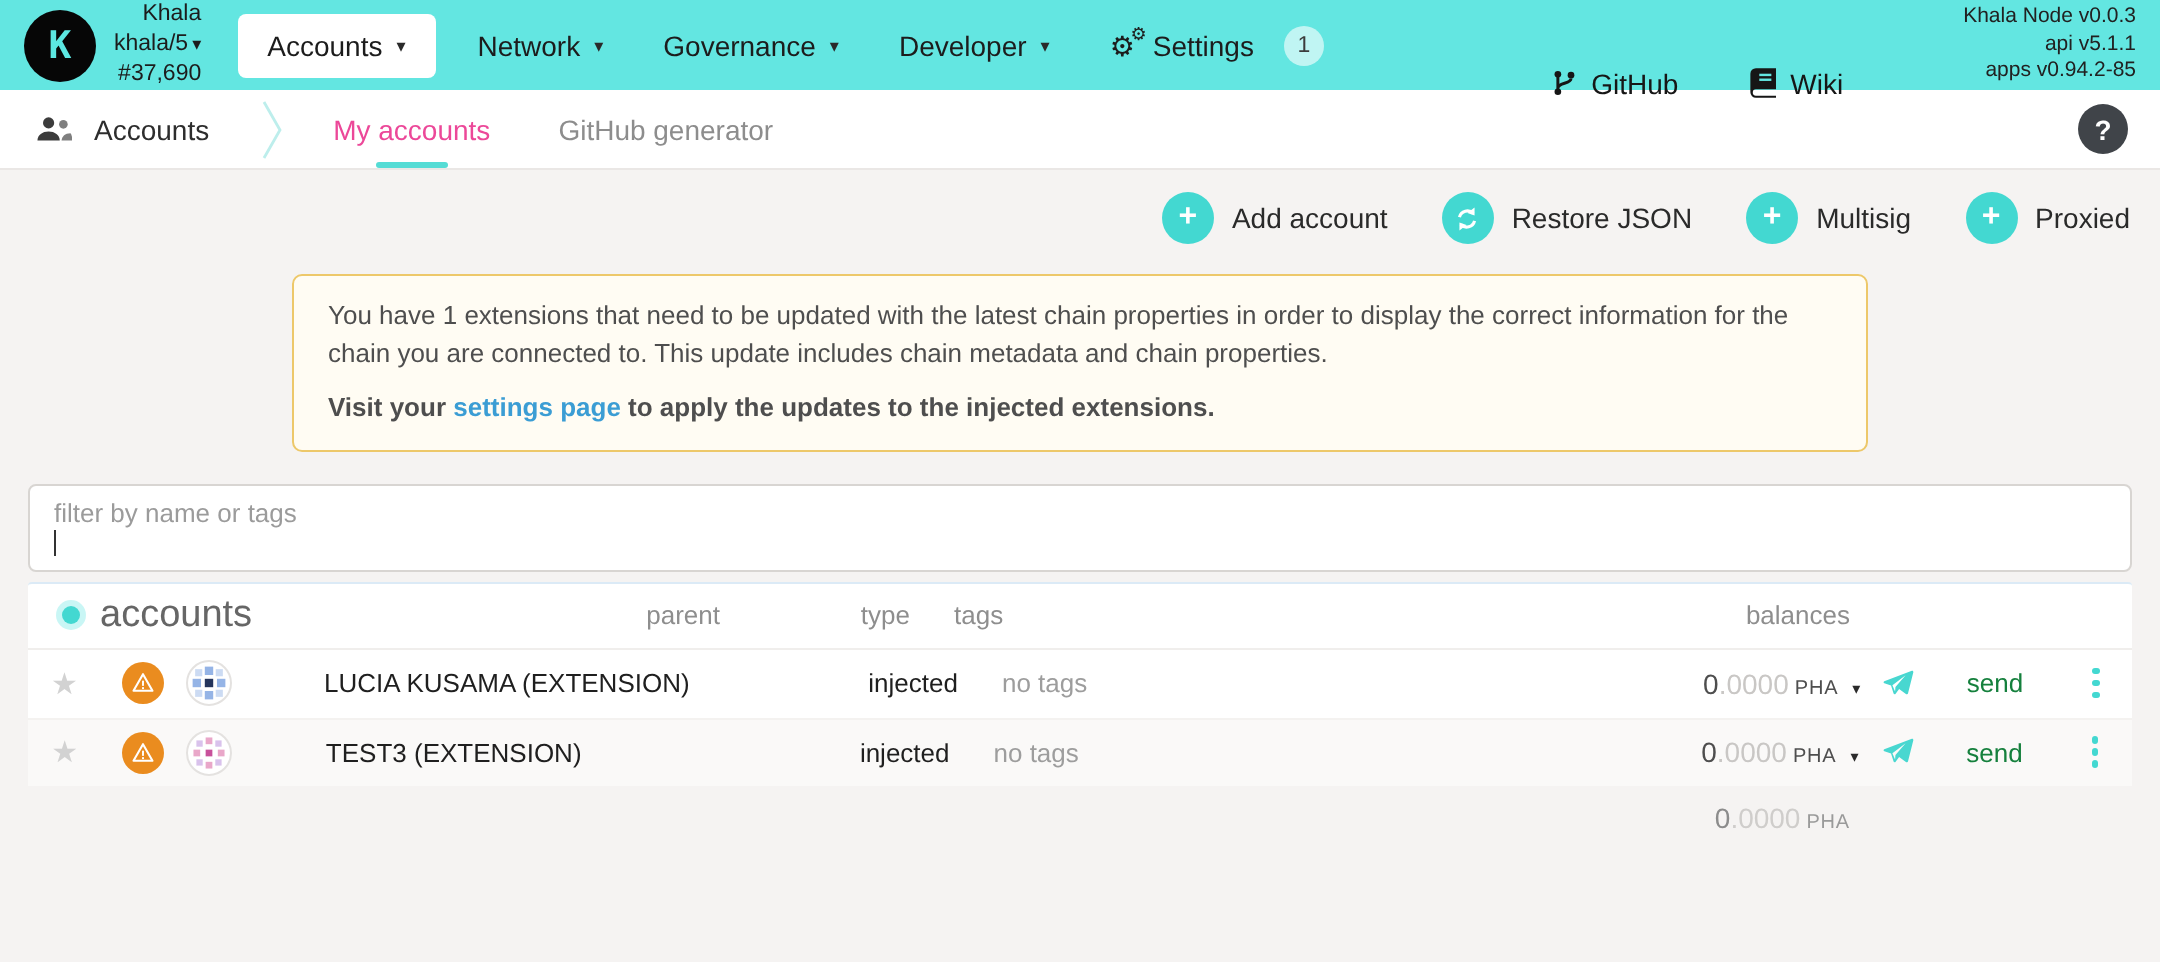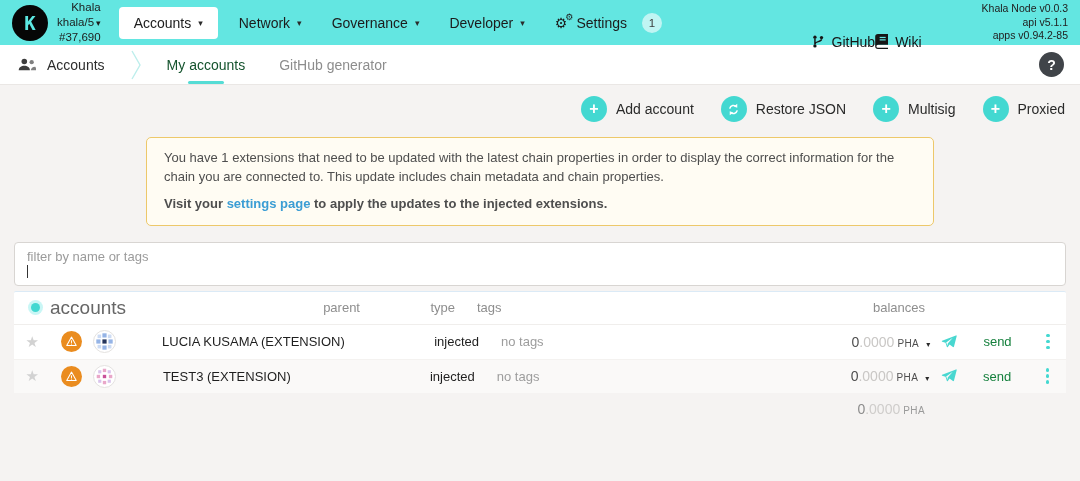--- a/index.html
+++ b/index.html
@@ -16,34 +16,34 @@
   .chaininfo .caret { font-size:9px; margin-left:2px; }
   .mainnav { display:flex; align-items:center; margin-left:12px; height:100%; }
   .nav-item { display:flex; align-items:center; gap:7px; font-size:14px; color:#1c1c1c;
               padding:8px 15px; cursor:pointer; white-space:nowrap; }
   .nav-item .caret { font-size:9px; color:#2a2a2a; }
   .nav-item.active { background:#ffffff; border-radius:4px; margin:0 6px; }
   .gearwrap { position:relative; margin-right:2px; font-size:14px; }
   .gear-small { position:absolute; font-size:9px; right:-6px; top:-3px; }
   .badge { width:20px; height:20px; border-radius:50%; background:rgba(255,255,255,.6);
            font-size:11.5px; color:#3c3c3c; margin-left:8px; }
-  .toplinks { margin-left:auto; display:flex; align-items:center;margin-top:38px; }
+  .toplinks { margin-left:auto; display:flex; gap:36px; align-items:center;margin-top:38px; }
   .toplink { display:flex; align-items:center; gap:7px; font-size:14px; cursor:pointer; color:#161616; }
   .version { margin-left:60px; margin-right:12px; text-align:right; font-size:10.5px;
              line-height:1.32; color:#212121; white-space:nowrap; }
 
   
   .tabbar { height:40px; background:#ffffff; display:flex; align-items:center;
             border-bottom:1px solid #eae7e5; }
   .crumb { display:flex; align-items:center; gap:11px; padding-left:18px; font-size:14px; color:#2d2d2d; }
   .crumb-chevron { margin-left:26px; }
   .tabs { display:flex; margin-left:26px; gap:34px; height:100%; align-items:center; }
   .tab { font-size:14px; color:#8d8d8d; position:relative; height:100%; display:flex;
          align-items:center; cursor:pointer; }
-  .tab.active { color:#14532d; }
+  .tab.active { color:#ec4899; }
   .tab.active::after { content:""; position:absolute; bottom:0; left:50%; transform:translateX(-50%);
                        width:36px; height:3px; background:#55dcd5; border-radius:2px; }
   .help { margin-left:auto; margin-right:16px; width:25px; height:25px; border-radius:50%;
           background:#404449; color:#fff; font-size:14px; font-weight:700; cursor:pointer; }
 
   
   .actions { display:flex; justify-content:flex-end; align-items:center; gap:27px;
              padding:0 15px; margin-top:10px; height:28px; }
   .action { display:flex; align-items:center; gap:9px; font-size:14px; color:#2a2a2a; cursor:pointer; }
   .action-icon { width:26px; height:26px; border-radius:50%; background:#43d8d1; color:#fff;

